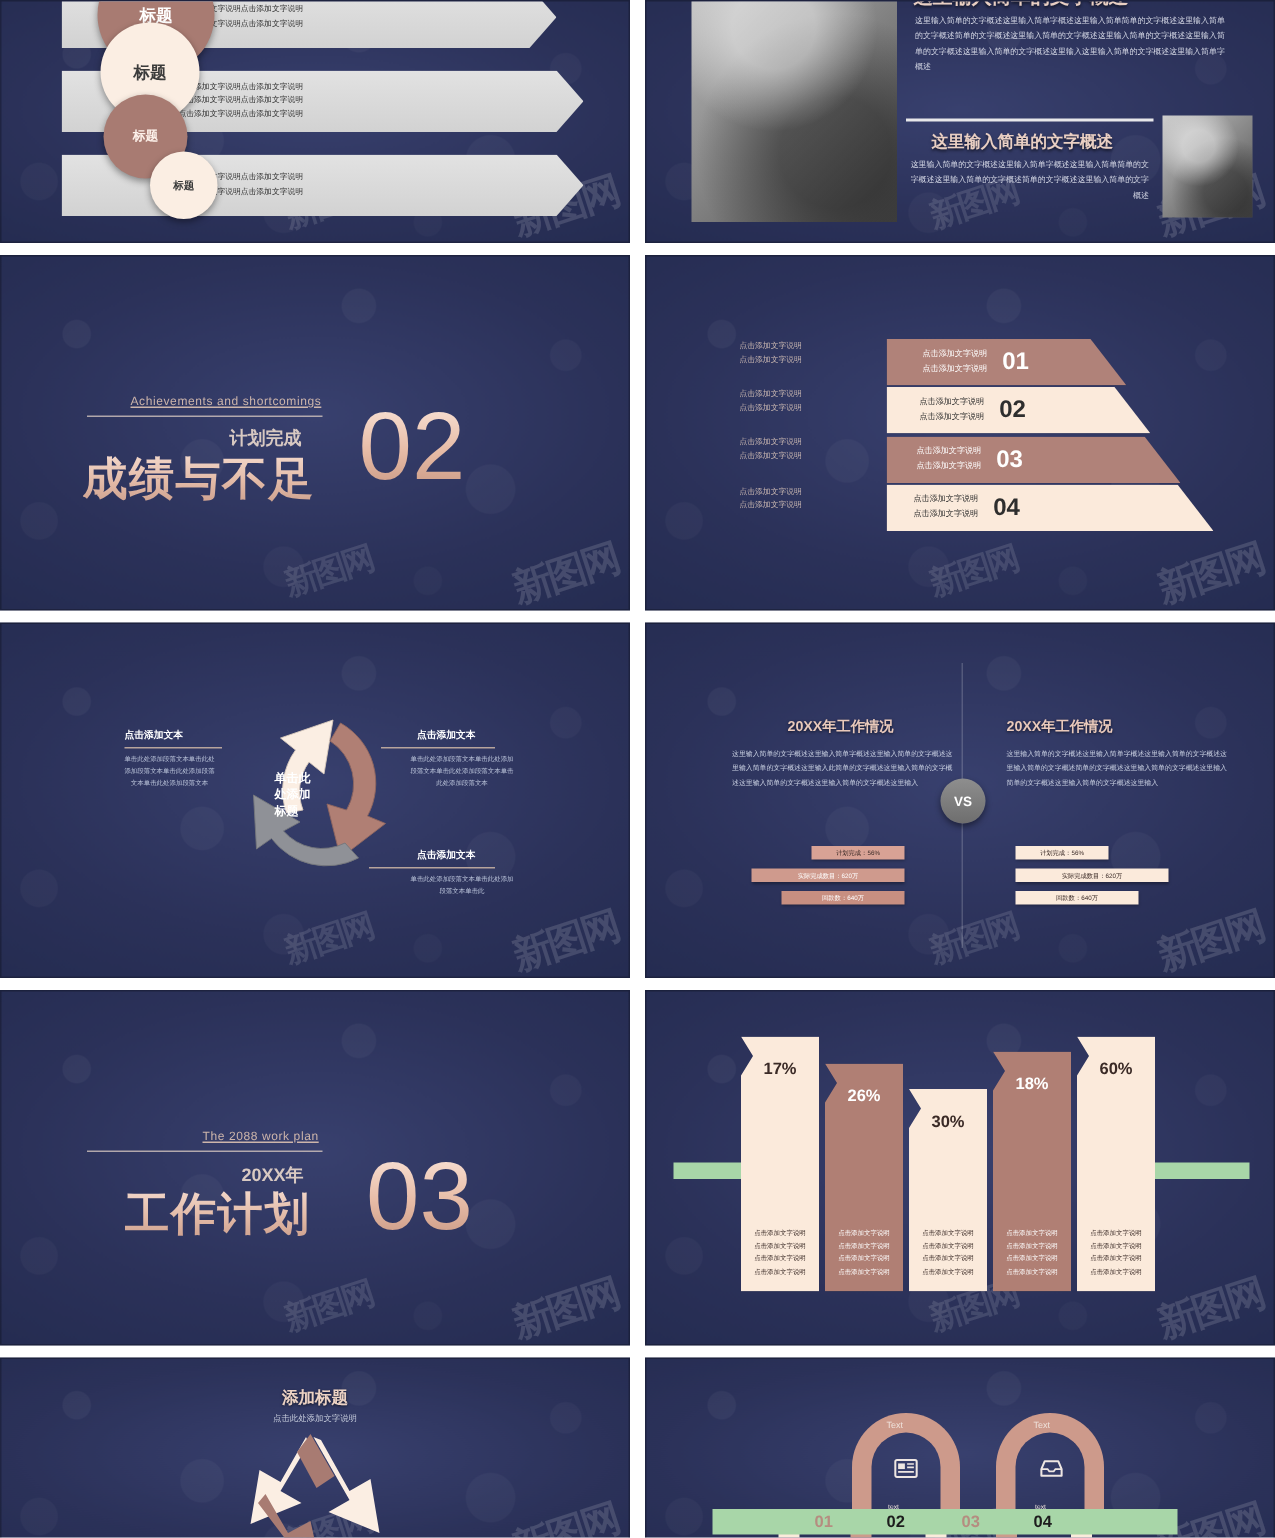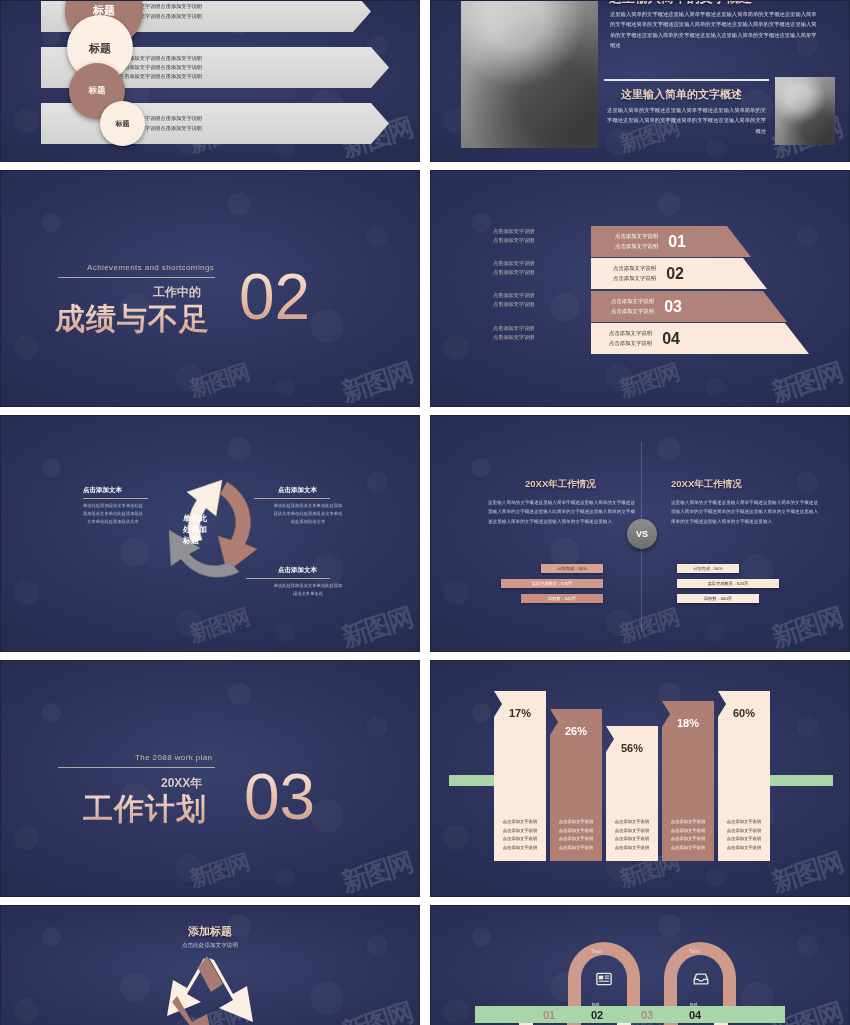--- a/index.html
+++ b/index.html
@@ -95,21 +95,21 @@
   .s2-h1{
     position:absolute; color:#e9cfc3; font-weight:bold;
     text-shadow:0 1px 2px rgba(0,0,0,.6);
   }
   .s2-p{
     position:absolute; color:#d8dbe8; font-size:5.3px; line-height:1.95;
   }
   .rule{position:absolute;background:#e7e7ea;height:1.5px;}
 
   
-  .sec-en{position:absolute;color:#cdb5ab;font-size:8px;letter-spacing:.4px;}
+  .sec-en{position:absolute;color:#cdb5ab;font-size:8px;letter-spacing:.4px;text-decoration:underline;}
   .sec-line{position:absolute;height:1px;background:rgba(222,205,196,.75);}
   .sec-sub{position:absolute;color:#d8c9c2;font-size:12px;font-weight:bold;}
   .sec-cn{
     position:absolute;
     font-size:30px;font-weight:bold;letter-spacing:1px;
     background:linear-gradient(180deg,#f6ded2 0%,#e2b9a6 55%,#c79a88 100%);
     -webkit-background-clip:text;background-clip:text;color:transparent;
   }
   .sec-num{
     position:absolute;
@@ -232,21 +232,21 @@
       <div class="photo" style="left:344px;top:76px;width:60px;height:68px;"></div>
     </div>
     <div class="wm2">新图网</div>
     <div class="wm">新图网</div>
   </div>
 
   <div class="slide">
     <div class="inner">
       <div class="sec-en" style="left:86px;top:92px;">Achievements and shortcomings</div>
       <div class="sec-line" style="left:57px;top:106px;width:157px;"></div>
-      <div class="sec-sub" style="left:152px;top:113px;">工作中的</div>
+      <div class="sec-sub" style="left:152px;top:113px;">计划完成</div>
       <div class="sec-cn" style="left:54px;top:128px;">成绩与不足</div>
       <div class="sec-num" style="left:238px;top:94px;">02</div>
     </div>
     <div class="wm2">新图网</div>
     <div class="wm">新图网</div>
   </div>
 
   <div class="slide">
     <div class="inner">
 
@@ -409,21 +409,21 @@
         <div class="body">
           <div>点击添加文字说明</div>
           <div>点击添加文字说明</div>
           <div>点击添加文字说明</div>
           <div>点击添加文字说明</div>
         </div>
       </div>
 
       <div class="col" style="left:175px;top:65px;width:52px;height:135px;background:#fbeadb;color:#3a2a26;
                  clip-path:polygon(0 0,100% 0,100% 100%,0 100%,0 26px,8px 13px,0 0);">
-        <div class="pct">56%</div>
+        <div class="pct">30%</div>
         <div class="body">
           <div>点击添加文字说明</div>
           <div>点击添加文字说明</div>
           <div>点击添加文字说明</div>
           <div>点击添加文字说明</div>
         </div>
       </div>
 
       <div class="col" style="left:231px;top:40px;width:52px;height:160px;background:#b07f74;color:#fff;
                  clip-path:polygon(0 0,100% 0,100% 100%,0 100%,0 26px,8px 13px,0 0);gap:35px;">

